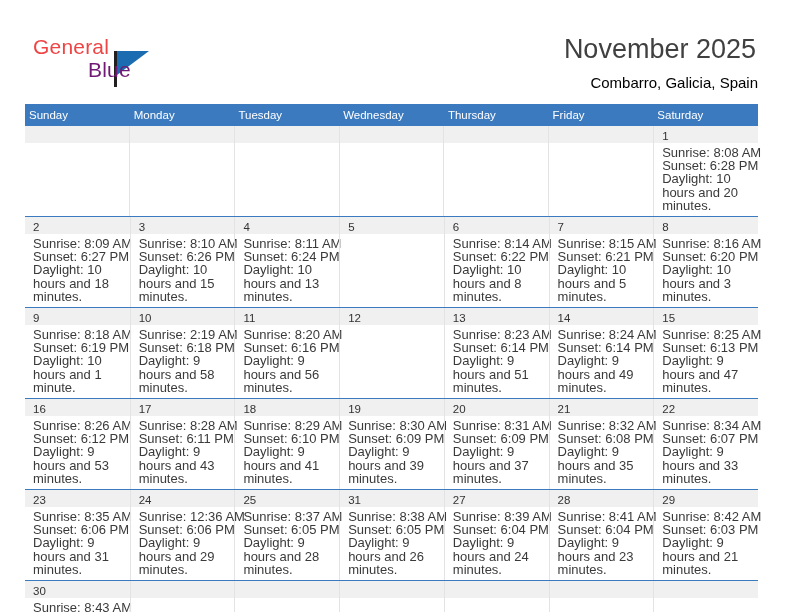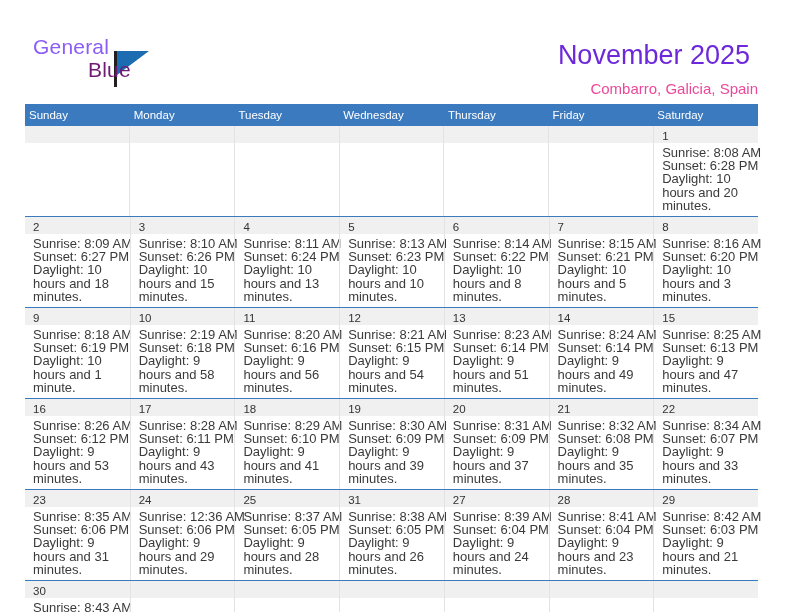--- a/index.html
+++ b/index.html
@@ -34,21 +34,21 @@
     left: 33px;
     top: 36px;
     width: 200px;
     height: 56px;
   }
   .logo-general {
     position: absolute;
     left: 0;
     top: 0;
     font-size: 21px;
-    color: #8b5cf6;
+    color: #ef4444;
     letter-spacing: 0.2px;
     line-height: 1;
     font-family: "Liberation Sans", sans-serif;
   }
   .logo-blue {
     position: absolute;
     left: 55px;
     top: 23px;
     font-size: 21px;
     color: #701a75;
@@ -75,29 +75,29 @@
   }
 
   .title-block {
     position: absolute;
     right: 34px;
     top: 33px;
     text-align: right;
   }
   .cal-title {
     font-size: 27px;
-    color: #6d28d9;
+    color: #404040;
     line-height: 1.1;
     font-weight: normal;
-    margin: 8px;
+    margin: 2px;
     white-space: nowrap;
   }
   .cal-subtitle {
     font-size: 15px;
-    color: #ec4899;
+    color: #000000;
     margin-top: 9px;
     white-space: nowrap;
   }
 
   
   .calendar {
     position: absolute;
     left: 25px;
     top: 104px;
     width: 733px;
@@ -242,25 +242,20 @@
           <div class="cell">
             <div class="daynum-band"><span class="daynum">4</span></div>
             <div class="info">
               <div>Sunrise: 8:11 AM</div>
               <div>Sunset: 6:24 PM</div>
               <div class="wrap2">Daylight: 10 hours and 13 minutes.</div>
             </div>
           </div>
           <div class="cell">
             <div class="daynum-band"><span class="daynum">5</span></div>
-            <div class="info">
-              <div>Sunrise: 8:13 AM</div>
-              <div>Sunset: 6:23 PM</div>
-              <div class="wrap2">Daylight: 10 hours and 10 minutes.</div>
-            </div>
           </div>
           <div class="cell">
             <div class="daynum-band"><span class="daynum">6</span></div>
             <div class="info">
               <div>Sunrise: 8:14 AM</div>
               <div>Sunset: 6:22 PM</div>
               <div class="wrap2">Daylight: 10 hours and 8 minutes.</div>
             </div>
           </div>
           <div class="cell">
@@ -300,25 +295,20 @@
           <div class="cell">
             <div class="daynum-band"><span class="daynum">11</span></div>
             <div class="info">
               <div>Sunrise: 8:20 AM</div>
               <div>Sunset: 6:16 PM</div>
               <div class="wrap2">Daylight: 9 hours and 56 minutes.</div>
             </div>
           </div>
           <div class="cell">
             <div class="daynum-band"><span class="daynum">12</span></div>
-            <div class="info">
-              <div>Sunrise: 8:21 AM</div>
-              <div>Sunset: 6:15 PM</div>
-              <div class="wrap2">Daylight: 9 hours and 54 minutes.</div>
-            </div>
           </div>
           <div class="cell">
             <div class="daynum-band"><span class="daynum">13</span></div>
             <div class="info">
               <div>Sunrise: 8:23 AM</div>
               <div>Sunset: 6:14 PM</div>
               <div class="wrap2">Daylight: 9 hours and 51 minutes.</div>
             </div>
           </div>
           <div class="cell">

